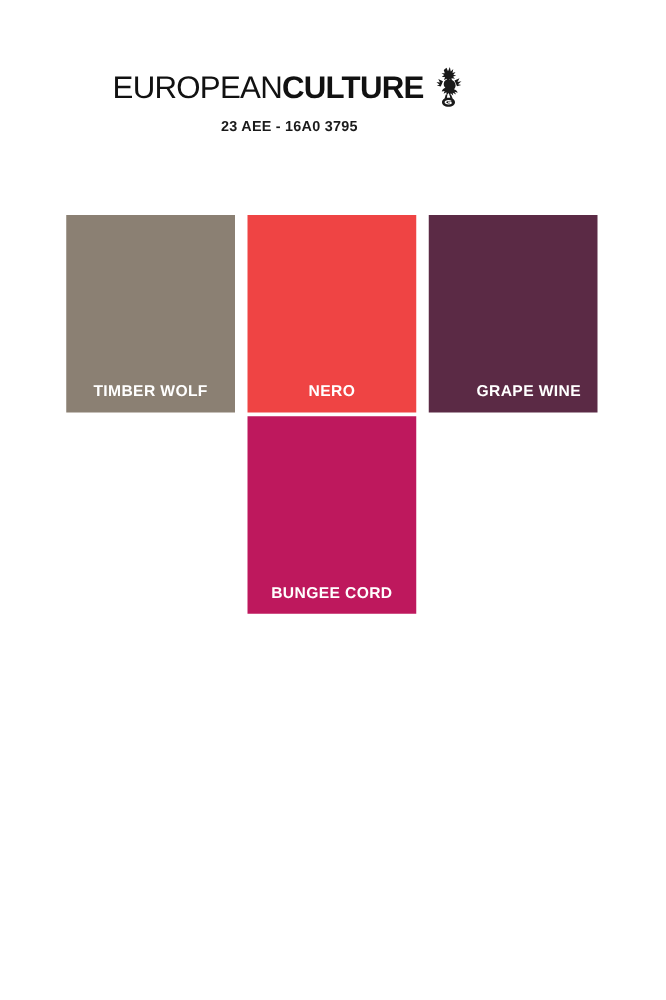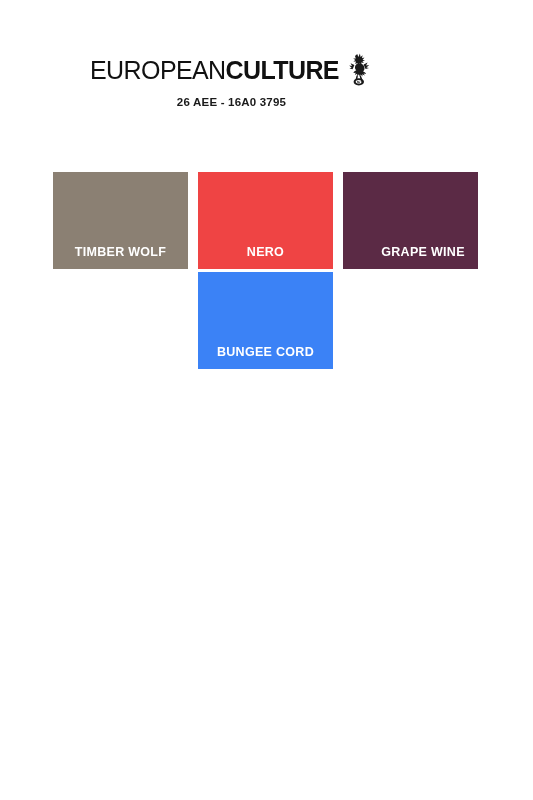--- a/index.html
+++ b/index.html
@@ -76,21 +76,21 @@
   .swatch-row {
     display: flex;
     gap: 10px;
   }
   .swatch-row.second {
     margin-top: 3px;
     padding-left: 145px;
   }
   .swatch {
     width: 135px;
-    height: 97px;
+    height: 158px;
     position: relative;
     box-sizing: border-box;
     display: block;
   }
   .swatch-label {
     position: absolute;
     left: 0;
     right: 0;
     bottom: 10px;
     text-align: center;
@@ -123,21 +123,21 @@
 
           <path d="M11.6 23.6 L10.6 27.2 L12.4 26.9 L12.9 23.8 Z"></path>
           <path d="M15.8 23.6 L17.2 27.0 L15.3 27.0 L14.7 23.8 Z"></path>
 
           <path d="M13.8 26.2 C17.0 26.2 19.0 27.7 19.0 29.8 C19.0 31.9 17.0 33.4 13.8 33.4 C10.6 33.4 8.6 31.9 8.6 29.8 C8.6 27.7 10.6 26.2 13.8 26.2 Z M13.8 28.0 C11.9 28.0 10.7 28.8 10.7 29.8 C10.7 30.8 11.9 31.6 13.8 31.6 C14.8 31.6 15.7 31.4 16.3 31.0 L16.3 29.3 L13.4 29.3 L13.4 30.1 L14.9 30.1 L14.9 30.5 C14.6 30.6 14.2 30.7 13.8 30.7 C12.7 30.7 12.0 30.3 12.0 29.8 C12.0 29.3 12.7 28.9 13.8 28.9 C14.4 28.9 14.9 29.0 15.3 29.2 L16.2 28.5 C15.6 28.2 14.8 28.0 13.8 28.0 Z"></path>
         </g>
       </svg>
     </span>
   </div>
 
-  <div class="ref-code">26 AEE - 16A0 3795</div>
+  <div class="ref-code">23 AEE - 16A0 3795</div>
 </div>
 
 <div class="swatches">
 
   <div class="swatch-row first">
 
     <div class="swatch" style="background-color: rgb(139, 128, 115);">
       <span class="swatch-label" style="color: rgb(255, 255, 255);">TIMBER WOLF</span>
     </div>
 
@@ -145,17 +145,17 @@
       <span class="swatch-label" style="color: rgb(255, 255, 255);">NERO</span>
     </div>
 
     <div class="swatch" style="background-color: rgb(91, 42, 69);">
       <span class="swatch-label" style="color: rgb(255, 255, 255); padding-left: 25px;">GRAPE WINE</span>
     </div>
   </div>
 
   <div class="swatch-row second">
 
-    <div class="swatch" style="background-color: #3b82f6;">
+    <div class="swatch" style="background-color: #be185d;">
       <span class="swatch-label" style="color: rgb(255, 255, 255);">BUNGEE CORD</span>
     </div>
   </div>
 </div>
 
 </body></html>

